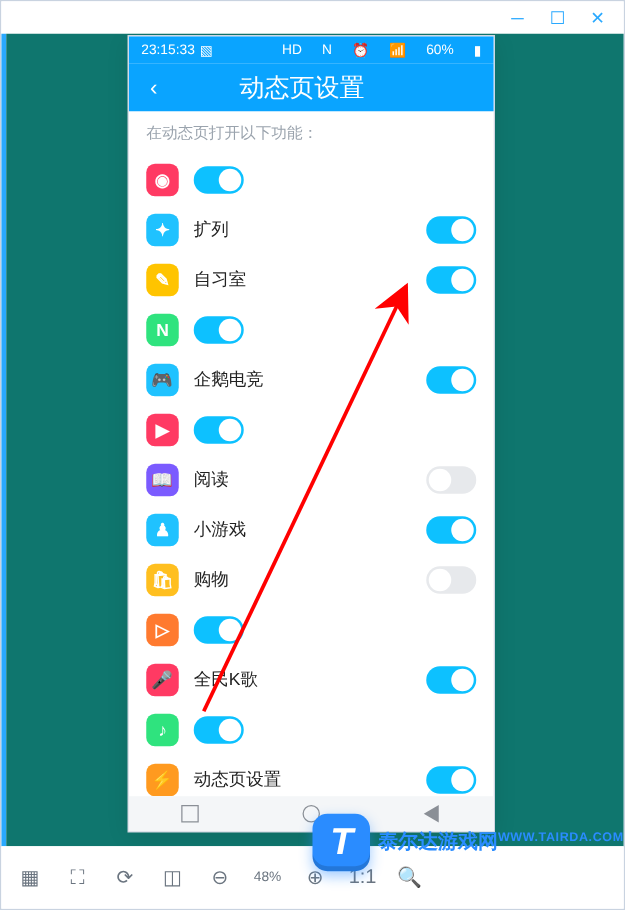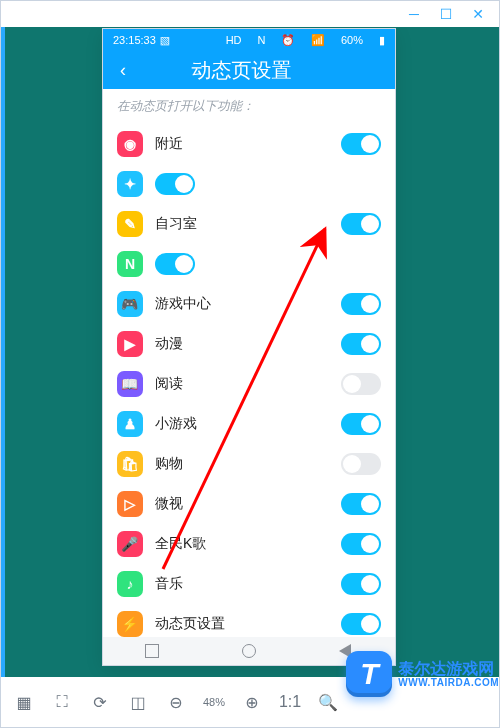--- a/index.html
+++ b/index.html
@@ -72,21 +72,20 @@
   }
   .content {
     height: 548px;
     overflow: hidden;
     position: relative;
   }
   .section-label {
     padding: 9px 14px;
     color: #9aa3ad;
     font-size: 12.5px;
-    font-style: italic;
   }
   .row {
     display: flex; align-items: center;
     padding: 6px 14px;
     height: 40px;
   }
   .appicon {
     width: 26px; height: 26px;
     border-radius: 7px;
     margin-right: 12px;
@@ -155,21 +154,21 @@
   .watermark .badge {
     width: 46px; height:46px;
     background: #2a8cff;
     border-radius: 12px;
     display:flex; align-items:center; justify-content:center;
     color:#fff; font-size:30px; font-weight:900;
     box-shadow: 0 4px 10px rgba(42,140,255,.45), inset 0 -4px 0 rgba(0,0,0,.15);
     font-style: italic;
   }
   .watermark .txt {
-    display:flex; flex-direction:column; line-height:1.1;
+    display:flex; flex-direction:row; line-height:1.1;
     font-weight:900;
   }
   .watermark .txt .cn { color:#2a8cff; font-size:16px;}
   .watermark .txt .en { color:#2a8cff; font-size:10px; letter-spacing:.5px;text-align:center;}
 </style>
 </head>
 <body>
 
 <div class="titlebar">
   <div class="tbtn">─</div>
@@ -200,74 +199,71 @@
     <div class="appbar">
       <div class="back">‹</div>
       <div class="title">动态页设置</div>
     </div>
 
     <div class="content">
       <div class="section-label">在动态页打开以下功能：</div>
       <div id="rows">
           <div class="row">
             <div class="appicon" style="background:#ff3a63">◉</div>
-            <div class="label">附近</div>
             <div class="toggle"></div>
           </div>
           <div class="row">
             <div class="appicon" style="background:#1fc2ff">✦</div>
+            <div class="label">扩列</div>
             <div class="toggle"></div>
           </div>
           <div class="row">
             <div class="appicon" style="background:#ffc400">✎</div>
             <div class="label">自习室</div>
             <div class="toggle"></div>
           </div>
           <div class="row">
             <div class="appicon" style="background:#2fe37e">N</div>
             <div class="toggle"></div>
           </div>
           <div class="row">
             <div class="appicon" style="background:#1fc2ff">🎮</div>
-            <div class="label">游戏中心</div>
+            <div class="label">企鹅电竞</div>
             <div class="toggle"></div>
           </div>
           <div class="row">
             <div class="appicon" style="background:#ff3a63">▶</div>
-            <div class="label">动漫</div>
             <div class="toggle"></div>
           </div>
           <div class="row">
             <div class="appicon" style="background:#7b5bff">📖</div>
             <div class="label">阅读</div>
             <div class="toggle off"></div>
           </div>
           <div class="row">
             <div class="appicon" style="background:#1fc2ff">♟</div>
             <div class="label">小游戏</div>
             <div class="toggle"></div>
           </div>
           <div class="row">
             <div class="appicon" style="background:#ffbf1f">🛍</div>
             <div class="label">购物</div>
             <div class="toggle off"></div>
           </div>
           <div class="row">
             <div class="appicon" style="background:#ff7a2f">▷</div>
-            <div class="label">微视</div>
             <div class="toggle"></div>
           </div>
           <div class="row">
             <div class="appicon" style="background:#ff3a63">🎤</div>
             <div class="label">全民K歌</div>
             <div class="toggle"></div>
           </div>
           <div class="row">
             <div class="appicon" style="background:#2fe37e">♪</div>
-            <div class="label">音乐</div>
             <div class="toggle"></div>
           </div>
           <div class="row">
             <div class="appicon" style="background:#ff9a1f">⚡</div>
             <div class="label">动态页设置</div>
             <div class="toggle"></div>
           </div>
         </div>
 
       <svg class="arrow-svg">

